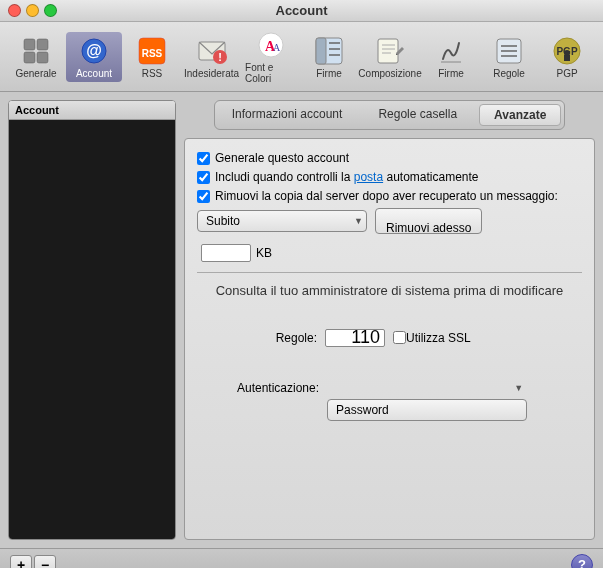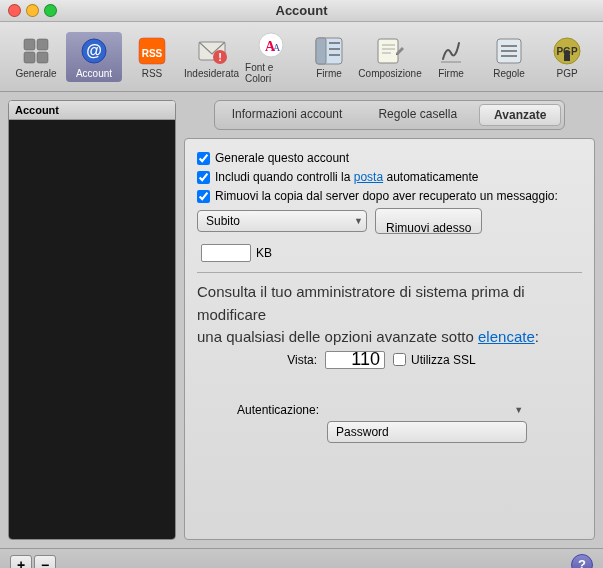--- a/index.html
+++ b/index.html
@@ -223,23 +223,24 @@
       height: 18px;
       border: 1px solid #888;
       border-radius: 2px;
       background: #fff;
       padding: 0 4px;
       font-size: 12px;
     }
 
     
     .info-text {
-      font-size: 15px;
+      font-size: 13px;
       color: #333;
-      margin-bottom: 2px;
+      text-align: center;
+      margin-bottom: 28px;
       line-height: 1.5;
     }
 
     
     .port-row {
       display: flex;
       align-items: center;
       gap: 8px;
       margin-bottom: 8px;
       padding-left: 40px;
@@ -251,21 +252,20 @@
       border: 1px solid #888;
       border-radius: 2px;
       background: #fff;
       padding: 0 4px;
       font-size: 18px;
       text-align: right;
     }
     .ssl-row {
       display: flex;
       align-items: center;
-      gap: 5px;
     }
 
     
     .auth-row {
       display: flex;
       align-items: center;
       gap: 8px;
       padding-left: 40px;
     }
     .auth-label { font-size: 12px; min-width: 80px; text-align: left; }
@@ -520,25 +520,24 @@
 
       <div class="kb-row">
         <input type="text" class="kb-input" value="" style="">
         <span>KB</span>
       </div>
 
       <hr class="divider">
 
       <div class="info-text">
         <span>Consulta il tuo amministratore di sistema prima di modificare</span><br>
-        <span>una qualsiasi delle opzioni avanzate sotto <span style="color:#0066cc; text-decoration:underline;">elencate</span>:</span>
       </div>
 
       <div class="port-row">
-        <span class="port-label">Vista:</span>
+        <span class="port-label">Regole:</span>
         <input type="text" class="port-input" value="110" style="">
         <div class="ssl-row">
           <input type="checkbox" style="">
           <span>Utilizza SSL</span>
         </div>
       </div>
 
       <div class="auth-row">
         <span class="auth-label">Autenticazione:</span>
         <div class="auth-select-wrapper">

